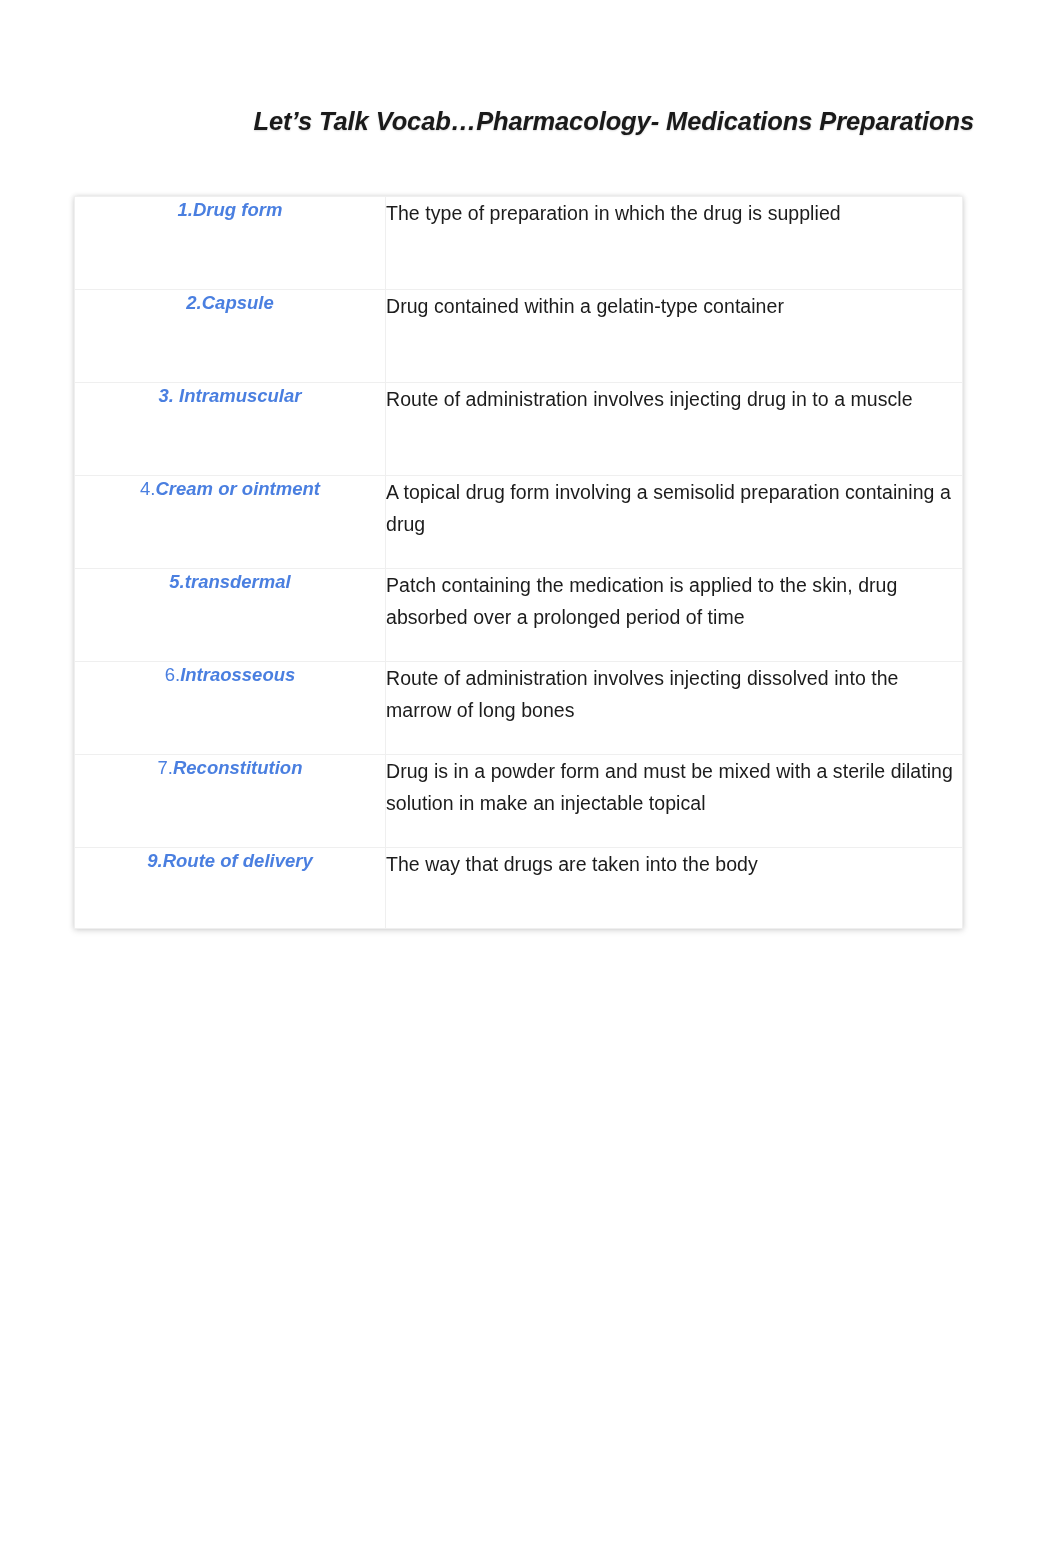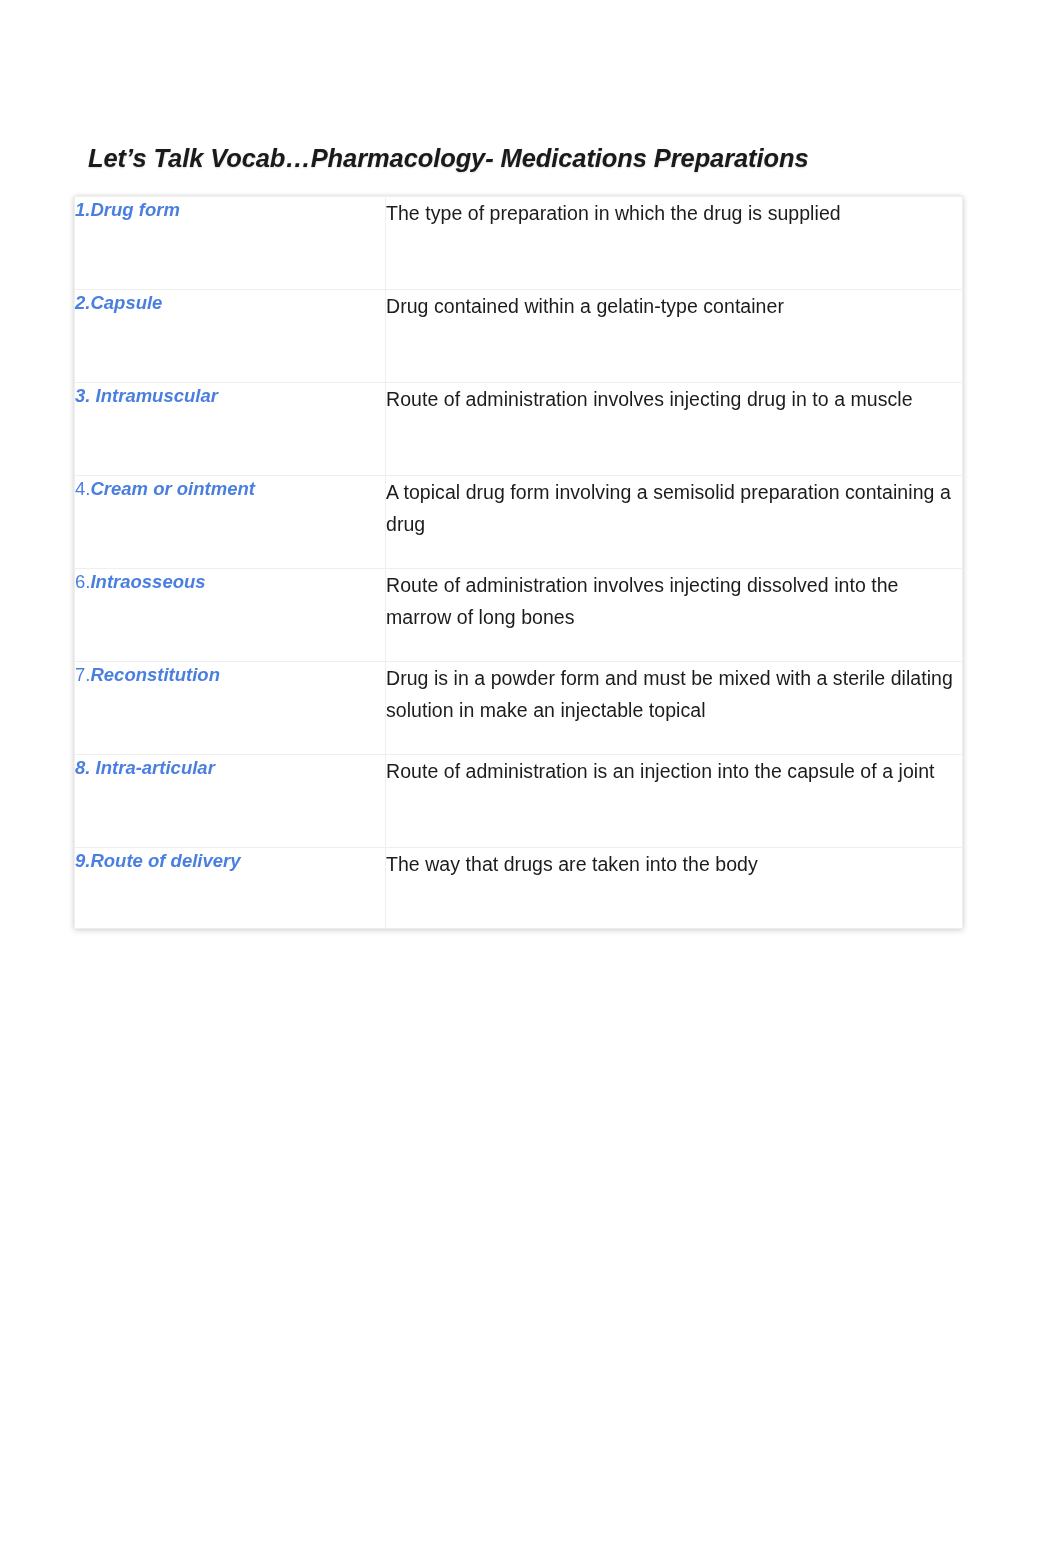--- a/index.html
+++ b/index.html
@@ -32,25 +32,24 @@
     width: 886px;
     height: 42px;
   }
   .doc-title {
     font-family: "Liberation Sans", sans-serif;
     font-weight: bold;
     font-style: italic;
     font-size: 25.5px;
     letter-spacing: -0.1px;
     color: #1a1a1a;
-    text-align: left;
+    text-align: right;
     white-space: nowrap;
     line-height: 34px;
     text-shadow: 0 1px 2px rgba(0,0,0,0.14), 0 0 1px rgba(0,0,0,0.10);
-    margin-top: 37px;
   }
 
   
   .intro {
     position: absolute;
     left: 89px;
     top: 162px;
     font-size: 19px;
     color: #1f1f1f;
     line-height: 26px;
@@ -80,20 +79,21 @@
   }
 
   .cell-term {
     padding: 12px 10px 0 15px;
     font-size: 18.5px;
     line-height: 26px;
     color: #4a7fe0;
     font-weight: bold;
     font-style: italic;
     font-family: "Liberation Sans", sans-serif;
+    text-align: center;
   }
   .cell-term .num-plain {
     font-weight: normal;
     font-style: normal;
   }
 
   .cell-def {
     padding: 12px 14px 0 17px;
     font-size: 19.5px;
     line-height: 32px;
@@ -157,41 +157,41 @@
         <td class="cell-def">Route of administration involves injecting drug in to a muscle</td>
       </tr>
 
       <tr class="h-tall">
         <td class="cell-term">
           <span class="num num-plain">4.</span><span class="term">Cream or ointment</span>
         </td>
         <td class="cell-def">A topical drug form involving a semisolid preparation containing a drug</td>
       </tr>
 
+      <tr class="h-tall">
+        <td class="cell-term">
+          <span class="num">5.</span><span class="term">transdermal</span>
+        </td>
+        <td class="cell-def">Patch containing the medication is applied to the skin, drug absorbed over a prolonged period of time</td>
+      </tr>
 
       <tr class="h-tall">
         <td class="cell-term">
           <span class="num num-plain">6.</span><span class="term">Intraosseous</span>
         </td>
         <td class="cell-def">Route of administration involves injecting dissolved into the marrow of long bones</td>
       </tr>
 
       <tr class="h-tall">
         <td class="cell-term">
           <span class="num num-plain">7.</span><span class="term">Reconstitution</span>
         </td>
         <td class="cell-def">Drug is in a powder form and must be mixed with a sterile dilating solution in make an injectable topical</td>
       </tr>
 
-      <tr class="h-tall">
-        <td class="cell-term">
-          <span class="num">8. </span><span class="term">Intra-articular</span>
-        </td>
-        <td class="cell-def">Route of administration is an injection into the capsule of a joint</td>
-      </tr>
 
       <tr class="h-short">
         <td class="cell-term">
           <span class="num">9.</span><span class="term">Route of delivery</span>
         </td>
         <td class="cell-def">The way that drugs are taken into the body</td>
       </tr>
 
 
     </tbody>

